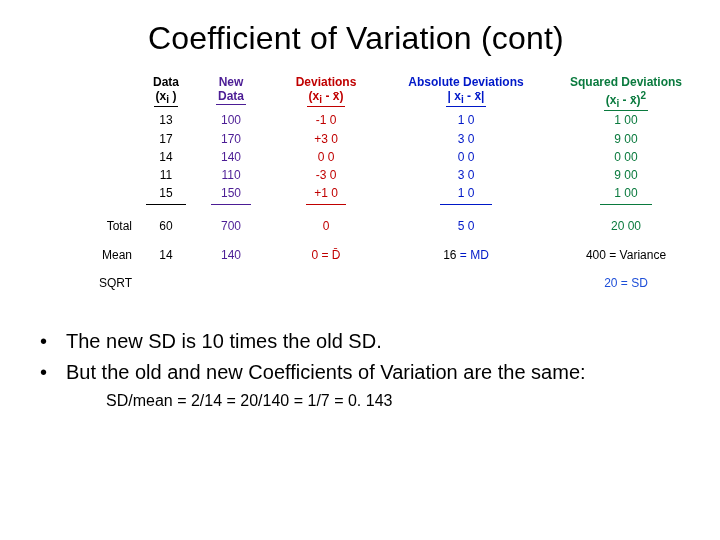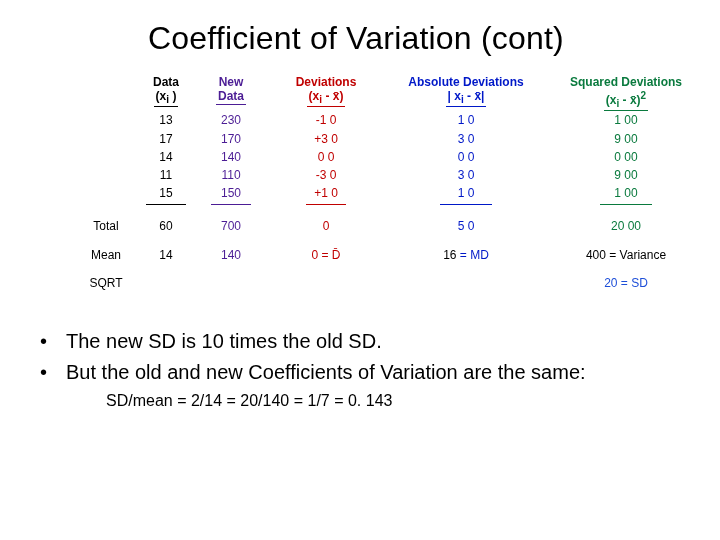--- a/index.html
+++ b/index.html
@@ -42,21 +42,21 @@
   table.data col.c5 { width: 160px; }
 
   th, td {
     font-size: 12px;
     padding: 0 4px;
     text-align: center;
     vertical-align: top;
     font-weight: 700;
   }
   td.rowlabel {
-    text-align: center;
+    text-align: right;
     color: #000;
     font-weight: 700;
   }
   .hdr-line1 { display:block; }
   .hdr-line2 { display:block; margin-top:1px; }
   .sub { font-size: 10px; vertical-align: sub; }
   .sup { font-size: 10px; vertical-align: super; }
 
   .hdr-underline {
     display:inline-block;
@@ -156,21 +156,21 @@
           <span class="hdr-line1">Squared Deviations</span>
           <span class="hdr-line2 hdr-underline">
             <span>(x</span><span class="sub">i</span><span> - x̄</span><span>)</span><span class="sup">2</span>
           </span>
         </th>
       </tr>
 
       <tr class="valrow">
         <td class="rowlabel"></td>
         <td class="col1">13</td>
-        <td class="col2">230</td>
+        <td class="col2">100</td>
         <td class="col3">-1 0</td>
         <td class="col4">1 0</td>
         <td class="col5">1 00</td>
       </tr>
       <tr class="valrow">
         <td class="rowlabel"></td>
         <td class="col1">17</td>
         <td class="col2">170</td>
         <td class="col3">+3 0</td>
         <td class="col4">3 0</td>

